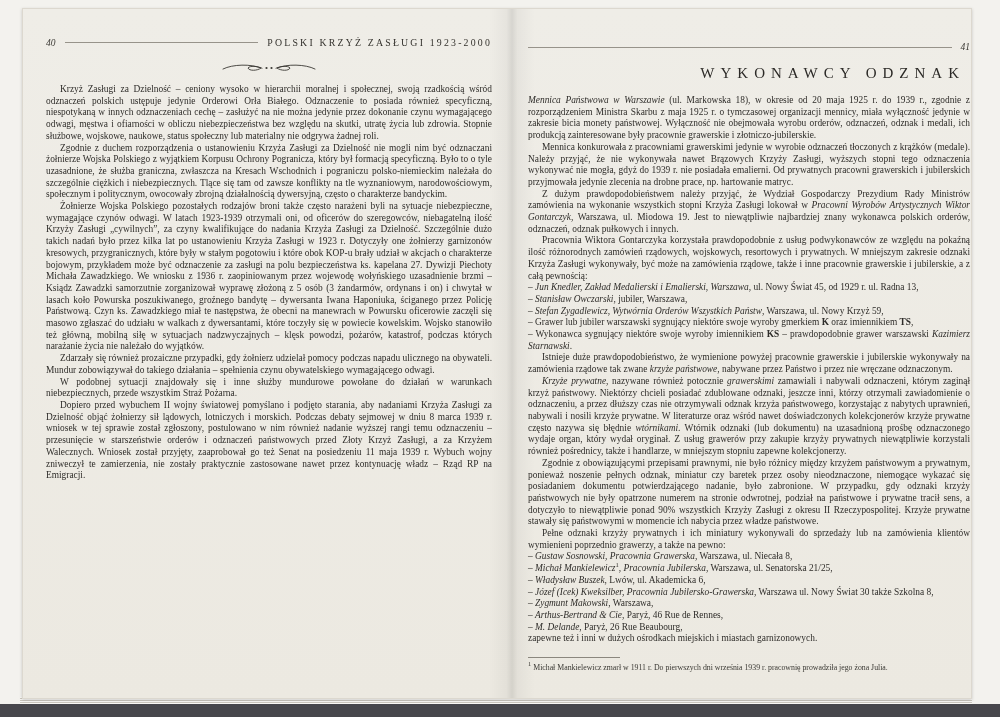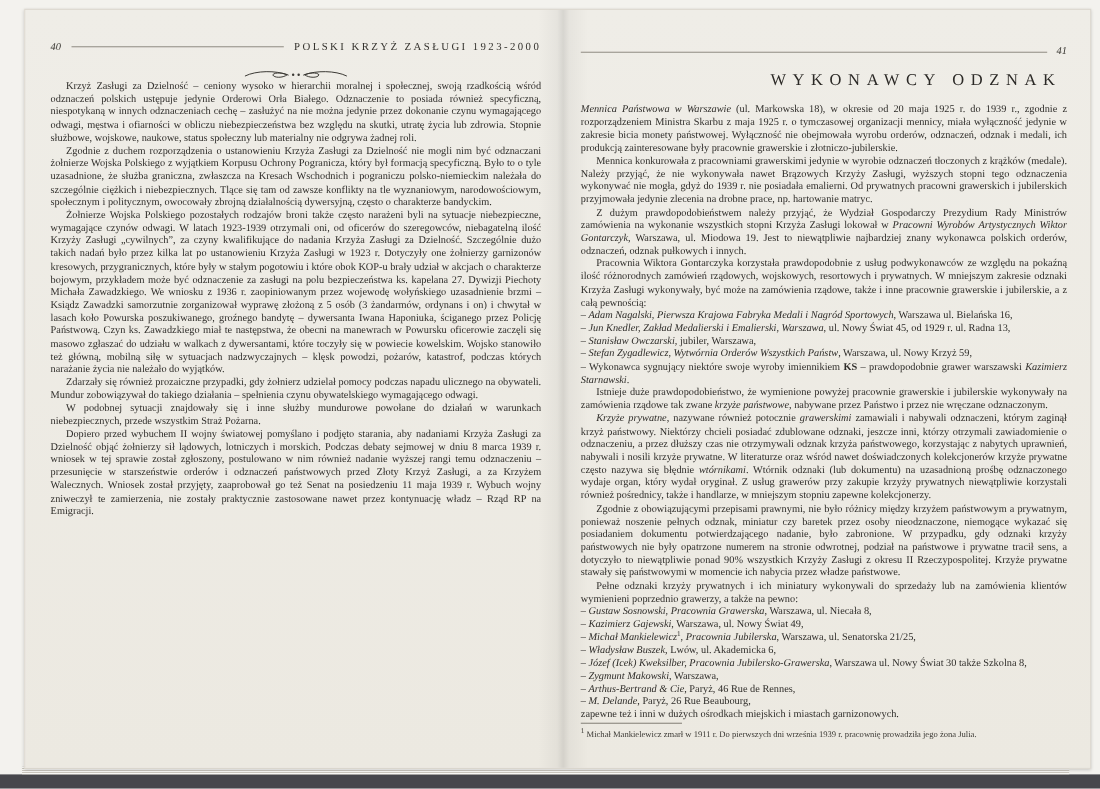--- a/index.html
+++ b/index.html
@@ -3,32 +3,32 @@
 <meta charset="utf-8">
 <style>
   html,body{margin:0;padding:0;}
   .scene{position:relative;width:1000px;height:717px;background:#f3f2ee;overflow:hidden;
          font-family:"Liberation Serif","DejaVu Serif",serif;color:#2e2c29;}
   .band{position:absolute;left:0;bottom:0;width:100%;height:13px;background:#47474c;}
   .edges{position:absolute;left:20px;bottom:13px;width:952px;height:7px;
          background:repeating-linear-gradient(180deg,#f9f8f5 0,#f9f8f5 1px,#ccc8bf 1px,#ccc8bf 2px);}
   .book{position:absolute;left:22px;top:8px;width:948px;height:689px;
         background:linear-gradient(180deg,#efede7 0%,#ece9e1 100%);
-        border:1px solid #dcd8cf;box-shadow:0 1px 3px rgba(0,0,0,.18);padding-left:20px;}
+        border:1px solid #dcd8cf;box-shadow:0 1px 3px rgba(0,0,0,.18);}
   .spine{position:absolute;top:0;left:466px;width:46px;height:100%;pointer-events:none;
          background:linear-gradient(90deg,rgba(0,0,0,0) 0%,rgba(0,0,0,.04) 38%,rgba(0,0,0,.10) 50%,rgba(0,0,0,.04) 62%,rgba(0,0,0,0) 100%);}
   .pageL{position:absolute;left:23px;top:28px;width:446px;}
   .pageR{position:absolute;left:505px;top:33px;width:442px;}
   .runhead{display:flex;align-items:center;gap:9px;}
   .runhead .num{font-style:italic;font-size:9.5px;color:#3a3833;}
   .runhead .rule{flex:1;height:1px;background:#97938a;}
   .runhead .rtitle{letter-spacing:2.2px;font-size:9.8px;white-space:nowrap;color:#34322d;}
   .orn{display:block;margin:14px auto 0;}
   .bodytext{font-size:9.4px;line-height:11.7px;text-align:justify;}
-  .pageL .bodytext{}
+  .pageL .bodytext{margin-top:10px;}
   .pageR .bodytext{margin-top:0;}
   .para{margin:0;}
   .para.indent{text-indent:14px;}
   .it{}
   .bd{font-weight:bold;}
   .bi{font-weight:normal;font-style:italic;}
   sup{font-size:6.5px;line-height:0;}
   .chtitle{margin:13px 5px 13px;text-align:right;font-size:15px;font-weight:normal;
            letter-spacing:6px;color:#2b2926;white-space:nowrap;}
   .footnote{position:absolute;left:505px;top:648px;width:442px;font-size:7.8px;line-height:10px;color:#3a3833;}
@@ -71,31 +71,30 @@
       <div class="runhead">
         <span class="rule"></span>
         <span class="num">41</span>
       </div>
       <h1 class="chtitle">WYKONAWCY ODZNAK</h1>
       <div class="bodytext">
           <p class="para flush"><span class="bi">Mennica Państwowa w Warszawie</span><span> (ul. Markowska 18), w okresie od 20 maja 1925 r. do 1939 r., zgodnie z rozporządzeniem Ministra Skarbu z maja 1925 r. </span><span class="it">o tymczasowej organizacji mennicy</span><span>, miała wyłączność jedynie w zakresie bicia monety państwowej. Wyłączność nie obejmowała wyrobu orderów, odznaczeń, odznak i medali, ich produkcją zainteresowane były pracownie grawerskie i złotniczo-jubilerskie.</span></p>
           <p class="para indent"><span>Mennica konkurowała z pracowniami grawerskimi jedynie w wyrobie odznaczeń tłoczonych z krążków (medale). Należy przyjąć, że nie wykonywała nawet Brązowych Krzyży Zasługi, wyższych stopni tego odznaczenia wykonywać nie mogła, gdyż do 1939 r. nie posiadała emalierni. Od prywatnych pracowni grawerskich i jubilerskich przyjmowała jedynie zlecenia na drobne prace, np. hartowanie matryc.</span></p>
           <p class="para indent"><span>Z dużym prawdopodobieństwem należy przyjąć, że Wydział Gospodarczy Prezydium Rady Ministrów zamówienia na wykonanie wszystkich stopni Krzyża Zasługi lokował w </span><span class="bi">Pracowni Wyrobów Artystycznych Wiktor Gontarczyk</span><span>, Warszawa, ul. Miodowa 19. Jest to niewątpliwie najbardziej znany wykonawca polskich orderów, odznaczeń, odznak pułkowych i innych.</span></p>
           <p class="para indent"><span>Pracownia Wiktora Gontarczyka korzystała prawdopodobnie z usług podwykonawców ze względu na pokaźną ilość różnorodnych zamówień rządowych, wojskowych, resortowych i prywatnych. W mniejszym zakresie odznaki Krzyża Zasługi wykonywały, być może na zamówienia rządowe, także i inne pracownie grawerskie i jubilerskie, a z całą pewnością:</span></p>
-          <p class="para list"><span>– </span><span class="bi">Adam Nagalski, Pierwsza Krajowa Fabryka Medali i Nagród Sportowych</span><span>, Warszawa ul. Bielańska 16,</span></p>
           <p class="para list"><span>– </span><span class="bi">Jun Knedler, Zakład Medalierski i Emalierski, Warszawa</span><span>, ul. Nowy Świat 45, od 1929 r. ul. Radna 13,</span></p>
           <p class="para list"><span>– </span><span class="bi">Stanisław Owczarski,</span><span> jubiler, Warszawa,</span></p>
           <p class="para list"><span>– </span><span class="bi">Stefan Zygadlewicz, Wytwórnia Orderów Wszystkich Państw</span><span>, Warszawa, ul. Nowy Krzyż 59,</span></p>
+          <p class="para list"><span>– Grawer lub jubiler warszawski sygnujący niektóre swoje wyroby gmerkiem </span><span class="bd">K</span><span> oraz imiennikiem </span><span class="bd">TS</span><span>,</span></p>
           <p class="para list"><span>– Wykonawca sygnujący niektóre swoje wyroby imiennikiem </span><span class="bd">KS</span><span> – prawdopodobnie grawer warszawski </span><span class="bi">Kazimierz Starnawski</span><span>.</span></p>
           <p class="para indent"><span>Istnieje duże prawdopodobieństwo, że wymienione powyżej pracownie grawerskie i jubilerskie wykonywały na zamówienia rządowe tak zwane </span><span class="bi">krzyże państwowe</span><span>, nabywane przez Państwo i przez nie wręczane odznaczonym.</span></p>
           <p class="para indent"><span class="bi">Krzyże prywatne</span><span>, nazywane również potocznie </span><span class="bi">grawerskimi</span><span> zamawiali i nabywali odznaczeni, którym zaginął krzyż państwowy. Niektórzy chcieli posiadać zdublowane odznaki, jeszcze inni, którzy otrzymali zawiadomienie o odznaczeniu, a przez dłuższy czas nie otrzymywali odznak krzyża państwowego, korzystając z nabytych uprawnień, nabywali i nosili krzyże prywatne. W literaturze oraz wśród nawet doświadczonych kolekcjonerów krzyże prywatne często nazywa się błędnie </span><span class="bi">wtórnikami</span><span>. Wtórnik odznaki (lub dokumentu) na uzasadnioną prośbę odznaczonego wydaje organ, który wydał oryginał. Z usług grawerów przy zakupie krzyży prywatnych niewątpliwie korzystali również pośrednicy, także i handlarze, w mniejszym stopniu zapewne kolekcjonerzy.</span></p>
           <p class="para indent"><span>Zgodnie z obowiązującymi przepisami prawnymi, nie było różnicy między krzyżem państwowym a prywatnym, ponieważ noszenie pełnych odznak, miniatur czy baretek przez osoby nieodznaczone, niemogące wykazać się posiadaniem dokumentu potwierdzającego nadanie, było zabronione. W przypadku, gdy odznaki krzyży państwowych nie były opatrzone numerem na stronie odwrotnej, podział na państwowe i prywatne tracił sens, a dotyczyło to niewątpliwie ponad 90% wszystkich Krzyży Zasługi z okresu II Rzeczypospolitej. Krzyże prywatne stawały się państwowymi w momencie ich nabycia przez władze państwowe.</span></p>
           <p class="para indent"><span>Pełne odznaki krzyży prywatnych i ich miniatury wykonywali do sprzedaży lub na zamówienia klientów wymienieni poprzednio grawerzy, a także na pewno:</span></p>
           <p class="para list"><span>– </span><span class="bi">Gustaw Sosnowski, Pracownia Grawerska</span><span>, Warszawa, ul. Niecała 8,</span></p>
-          <p class="para list"><span>– </span><span class="bi">Kazimierz Gajewski</span><span>, Warszawa, ul. Nowy Świat 49,</span></p>
           <p class="para list"><span>– </span><span class="bi">Michał Mankielewicz</span><sup>1</sup><span class="bi">, Pracownia Jubilerska</span><span>, Warszawa, ul. Senatorska 21/25,</span></p>
           <p class="para list"><span>– </span><span class="bi">Władysław Buszek</span><span>, Lwów, ul. Akademicka 6,</span></p>
           <p class="para list"><span>– </span><span class="bi">Józef (Icek) Kweksilber, Pracownia Jubilersko-Grawerska</span><span>, Warszawa ul. Nowy Świat 30 także Szkolna 8,</span></p>
           <p class="para list"><span>– </span><span class="bi">Zygmunt Makowski</span><span>, Warszawa,</span></p>
           <p class="para list"><span>– </span><span class="bi">Arthus-Bertrand &amp; Cie</span><span>, Paryż, 46 Rue de Rennes,</span></p>
           <p class="para list"><span>– </span><span class="bi">M. Delande</span><span>, Paryż, 26 Rue Beaubourg,</span></p>
           <p class="para flush"><span>zapewne też i inni w dużych ośrodkach miejskich i miastach garnizonowych.</span></p>
         </div>
     </div>
 

